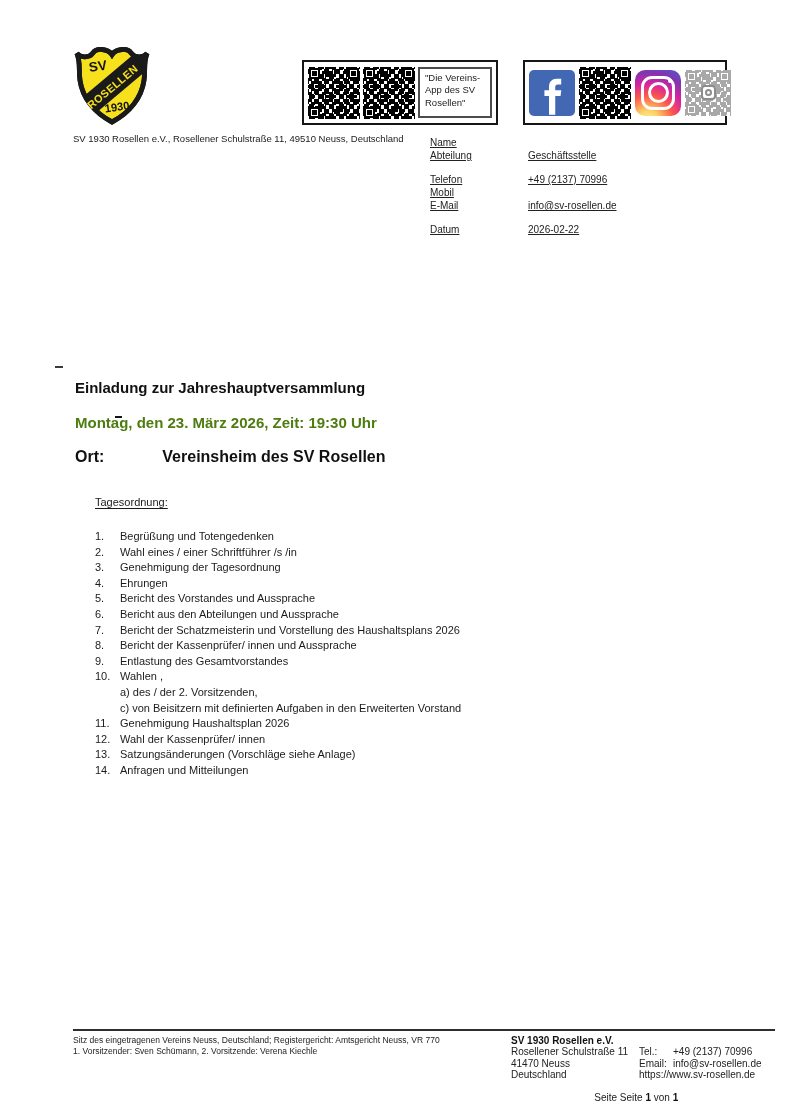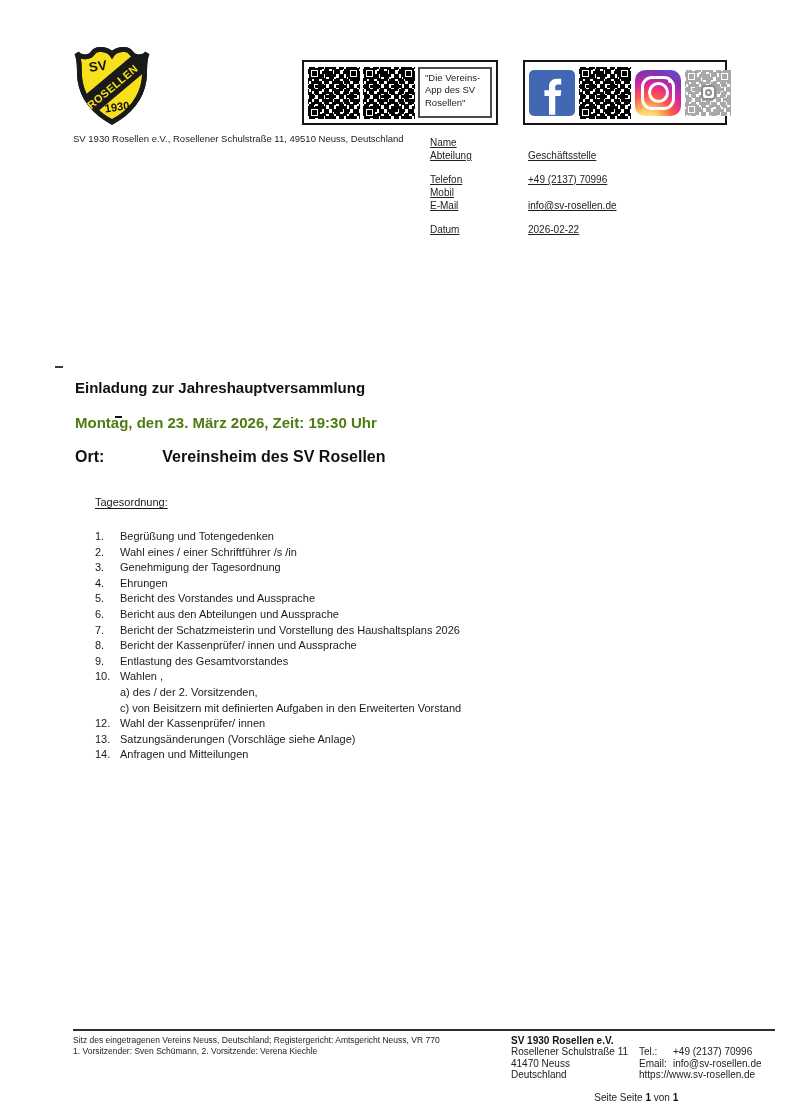--- a/index.html
+++ b/index.html
@@ -221,20 +221,24 @@
     <div class="ag-row">
       <span class="ag-num">9.</span>
       <span>Entlastung des Gesamtvorstandes</span>
     </div>
     <div class="ag-row">
       <span class="ag-num">10.</span>
       <span>Wahlen ,</span>
     </div>
     <div class="ag-sub">a) des / der 2. Vorsitzenden,</div>
     <div class="ag-sub">c) von Beisitzern mit definierten Aufgaben in den Erweiterten Vorstand</div>
+    <div class="ag-row">
+      <span class="ag-num">11.</span>
+      <span>Genehmigung Haushaltsplan 2026</span>
+    </div>
     <div class="ag-row">
       <span class="ag-num">12.</span>
       <span>Wahl der Kassenprüfer/ innen</span>
     </div>
     <div class="ag-row">
       <span class="ag-num">13.</span>
       <span>Satzungsänderungen (Vorschläge siehe Anlage)</span>
     </div>
     <div class="ag-row">
       <span class="ag-num">14.</span>

